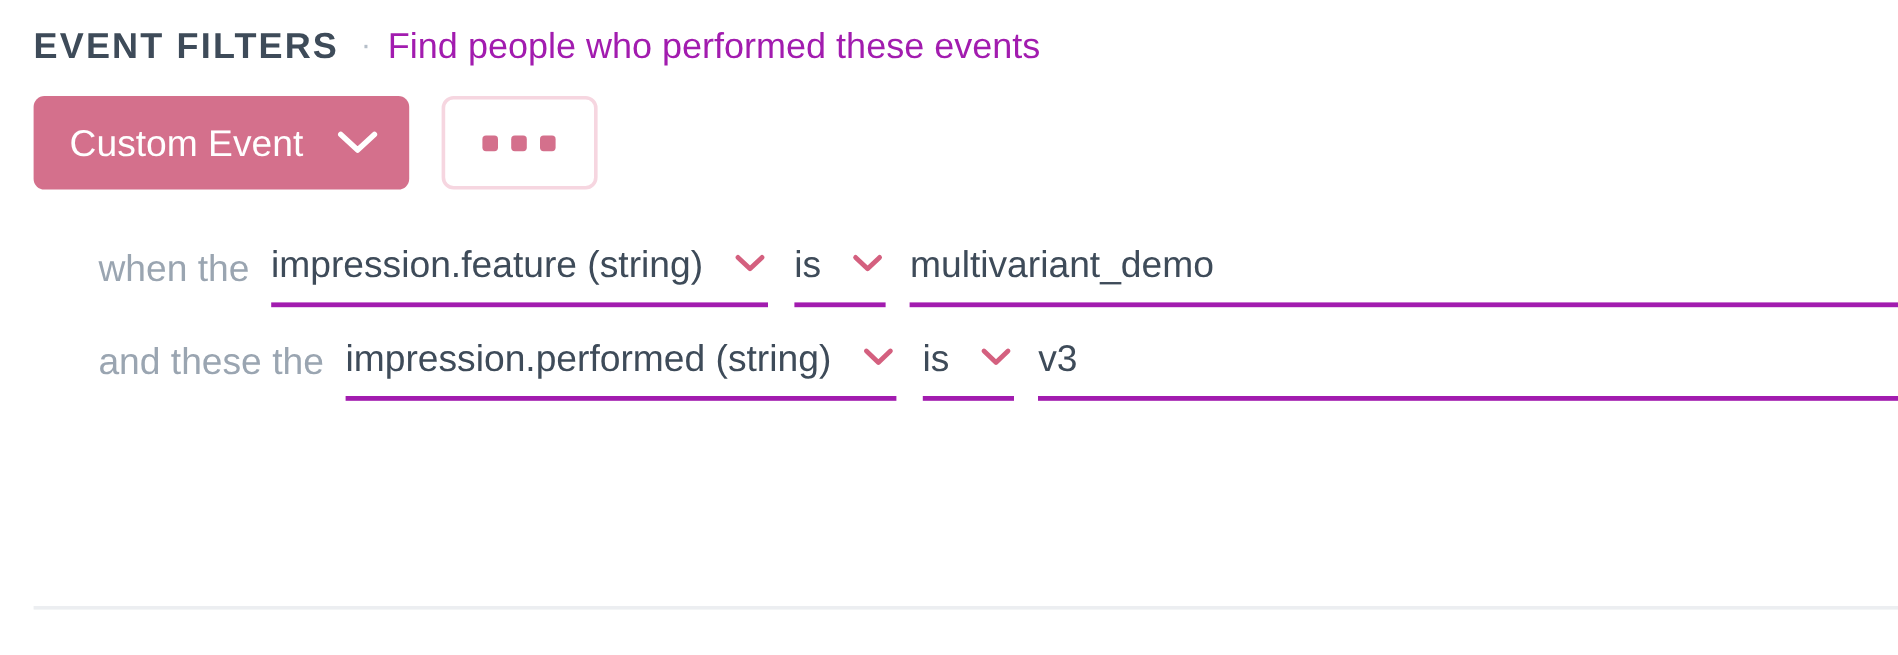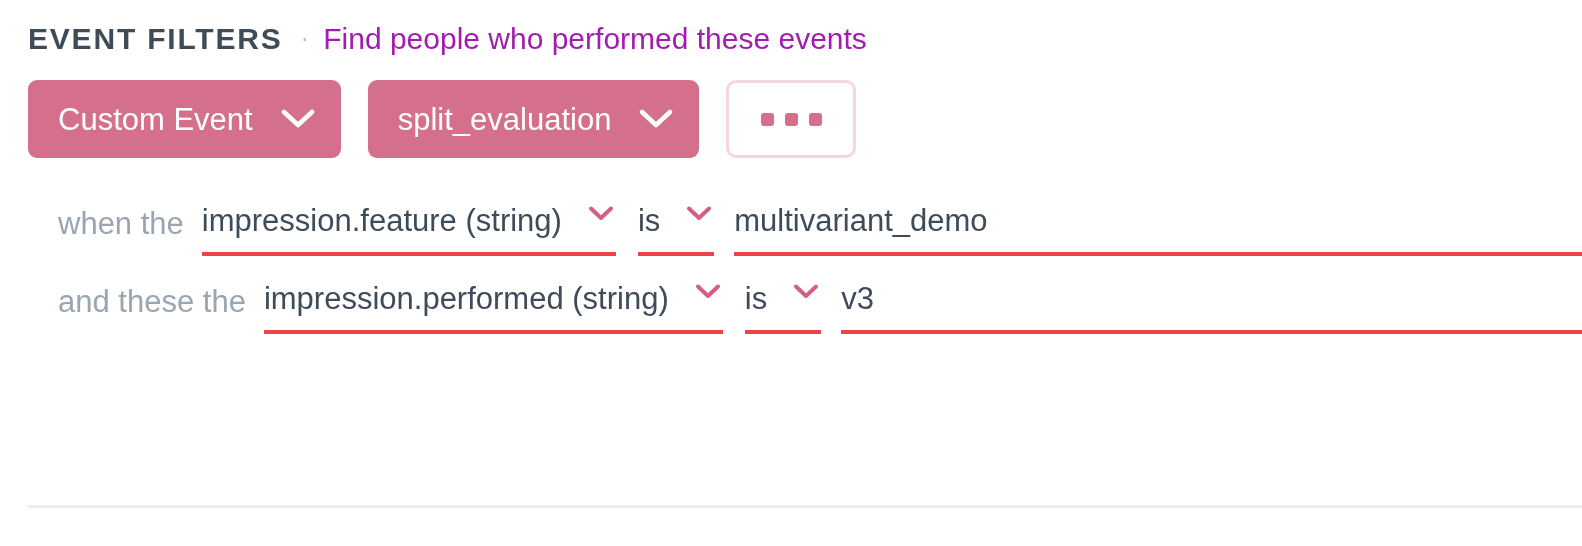--- a/index.html
+++ b/index.html
@@ -114,37 +114,37 @@
   }
 
   
   .filters {
     margin-top: 20px;
   }
   .filter-row {
     display: flex;
     align-items: flex-end;
     height: 78px;
-    padding-left: 58px;
+    padding-left: 82px;
     box-sizing: border-box;
   }
   .row-prefix {
     font-size: 31px;
     color: #9aa5b1;
     white-space: nowrap;
     padding-bottom: 14px;
   }
 
   .field {
     position: relative;
     display: inline-flex;
-    align-items: flex-start;
+    align-items: center;
     margin-left: 18px;
     padding-bottom: 14px;
-    border-bottom: 4px solid #ef4444;
+    border-bottom: 4px solid #a21caf;
     cursor: pointer;
     white-space: nowrap;
   }
   .field-text {
     font-size: 31px;
     color: #3e4b59;
     line-height: 1.05;
     white-space: nowrap;
   }
   .field .chev-sm {
@@ -195,28 +195,20 @@
 
     <div class="pill">
       <span class="pill-label">Custom Event</span>
       <span class="chev">
         <svg width="34" height="22" viewBox="0 0 34 22" aria-hidden="true">
           <path d="M3 4 L17 17 L31 4" fill="none" stroke="#ffffff" stroke-width="4.6" stroke-linecap="round" stroke-linejoin="round"></path>
         </svg>
       </span>
     </div>
 
-    <div class="pill">
-      <span class="pill-label">split_evaluation</span>
-      <span class="chev">
-        <svg width="34" height="22" viewBox="0 0 34 22" aria-hidden="true">
-          <path d="M3 4 L17 17 L31 4" fill="none" stroke="#ffffff" stroke-width="4.6" stroke-linecap="round" stroke-linejoin="round"></path>
-        </svg>
-      </span>
-    </div>
 
     <div class="more-btn">
       <span class="more-dots">
         <i></i>
           <i></i>
           <i></i>
       </span>
     </div>
 
   </div>

